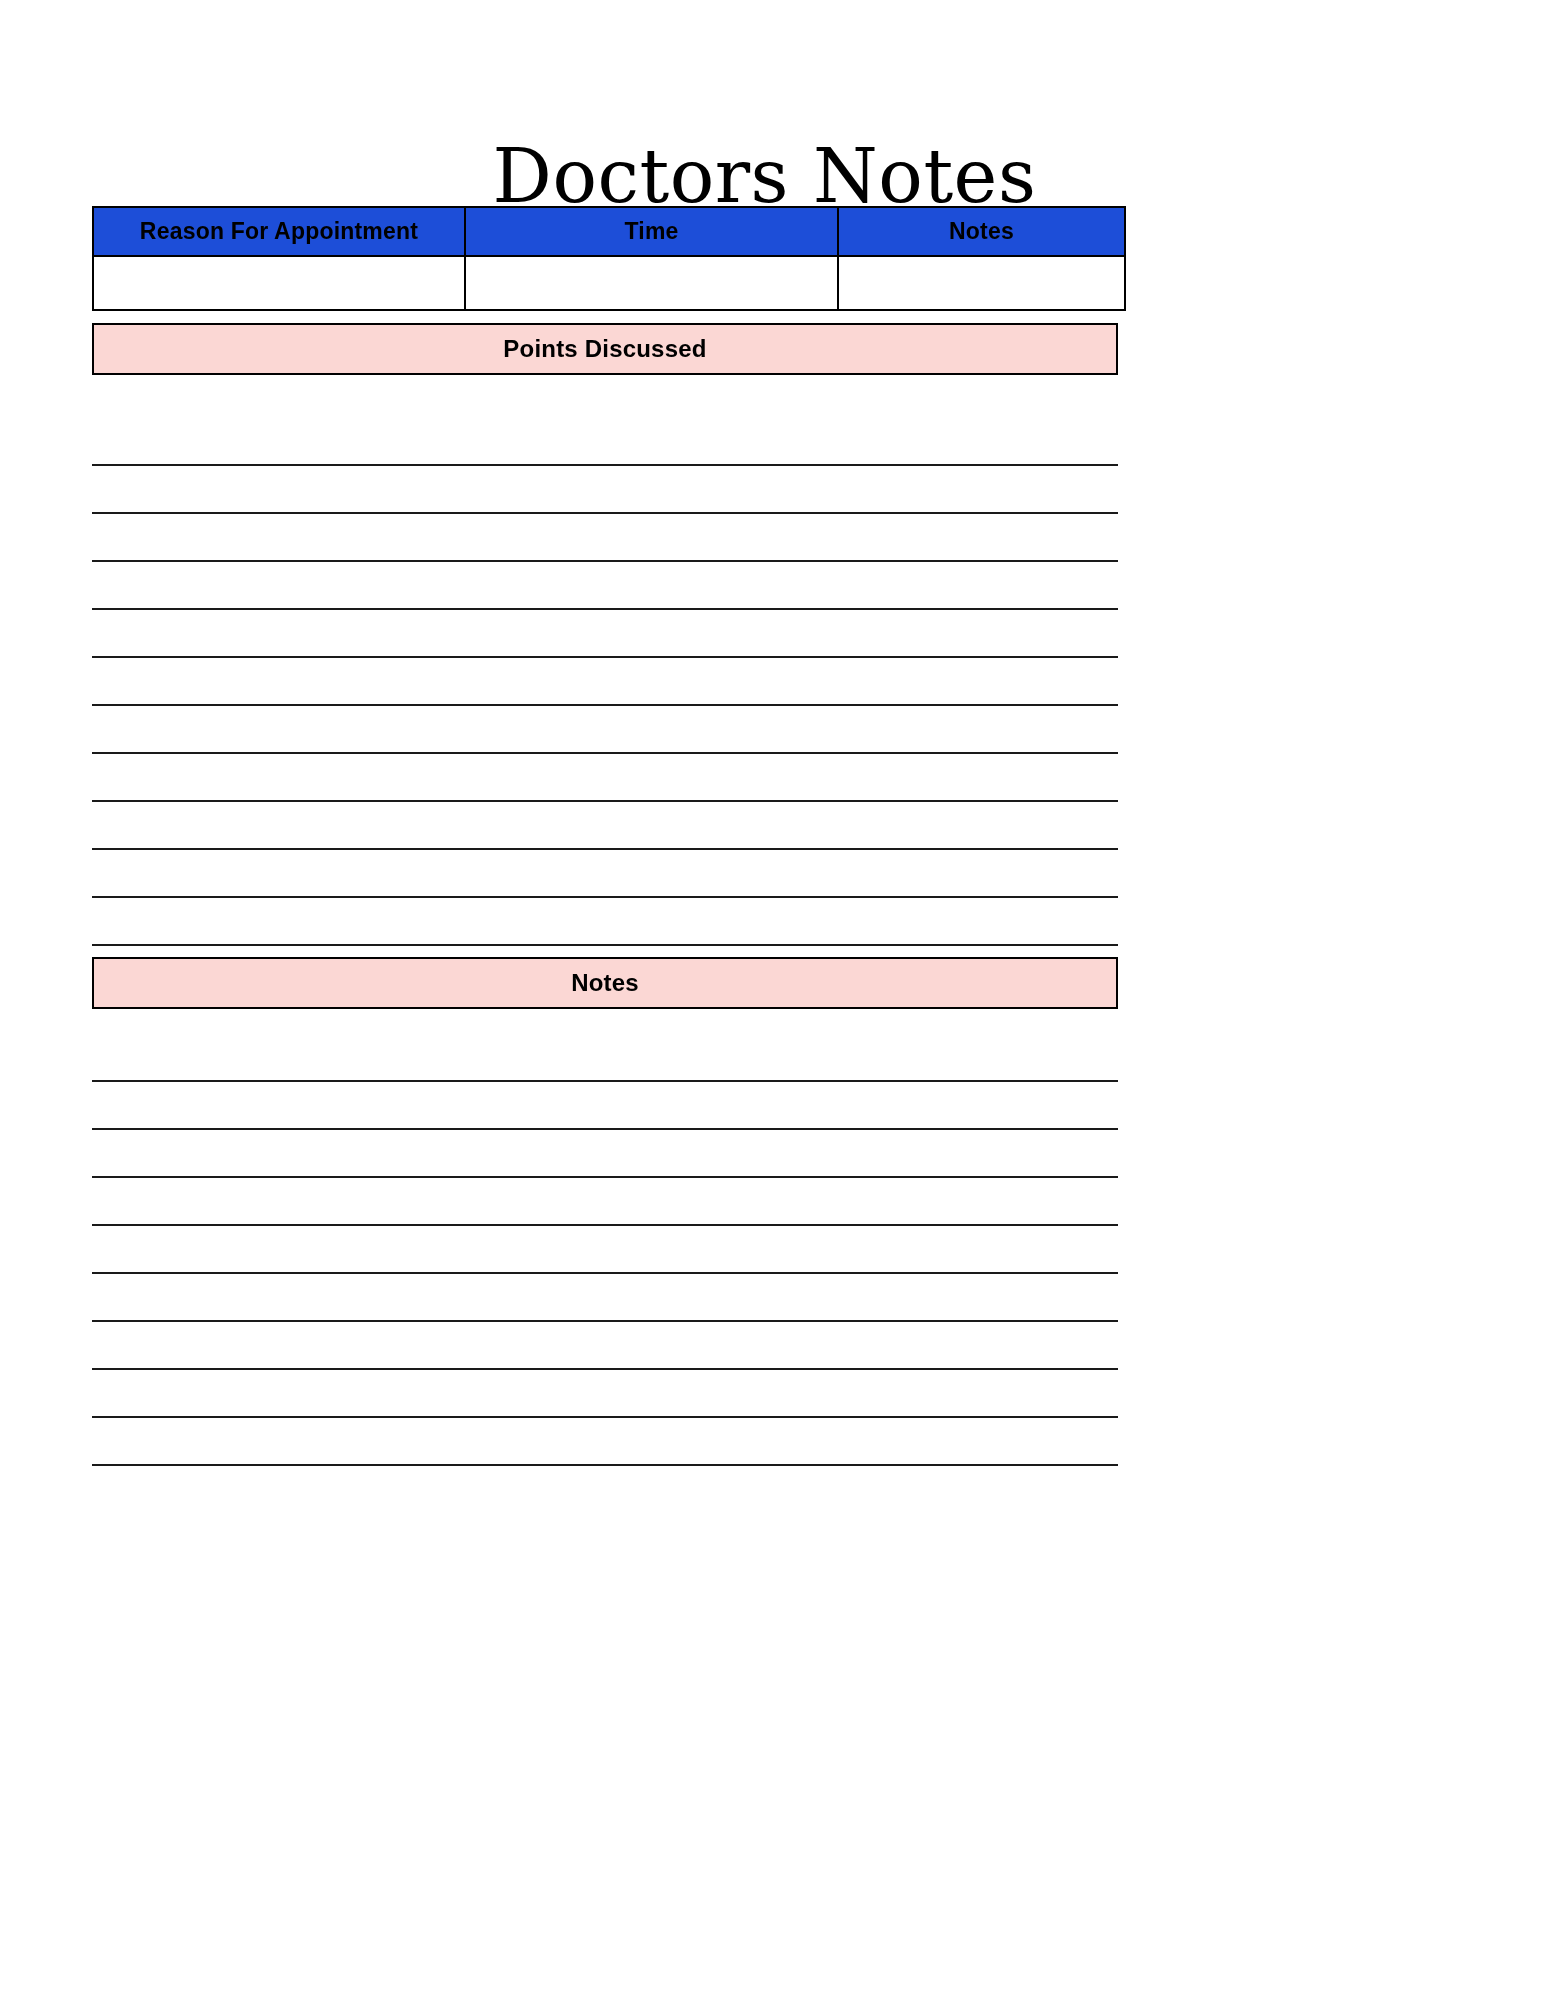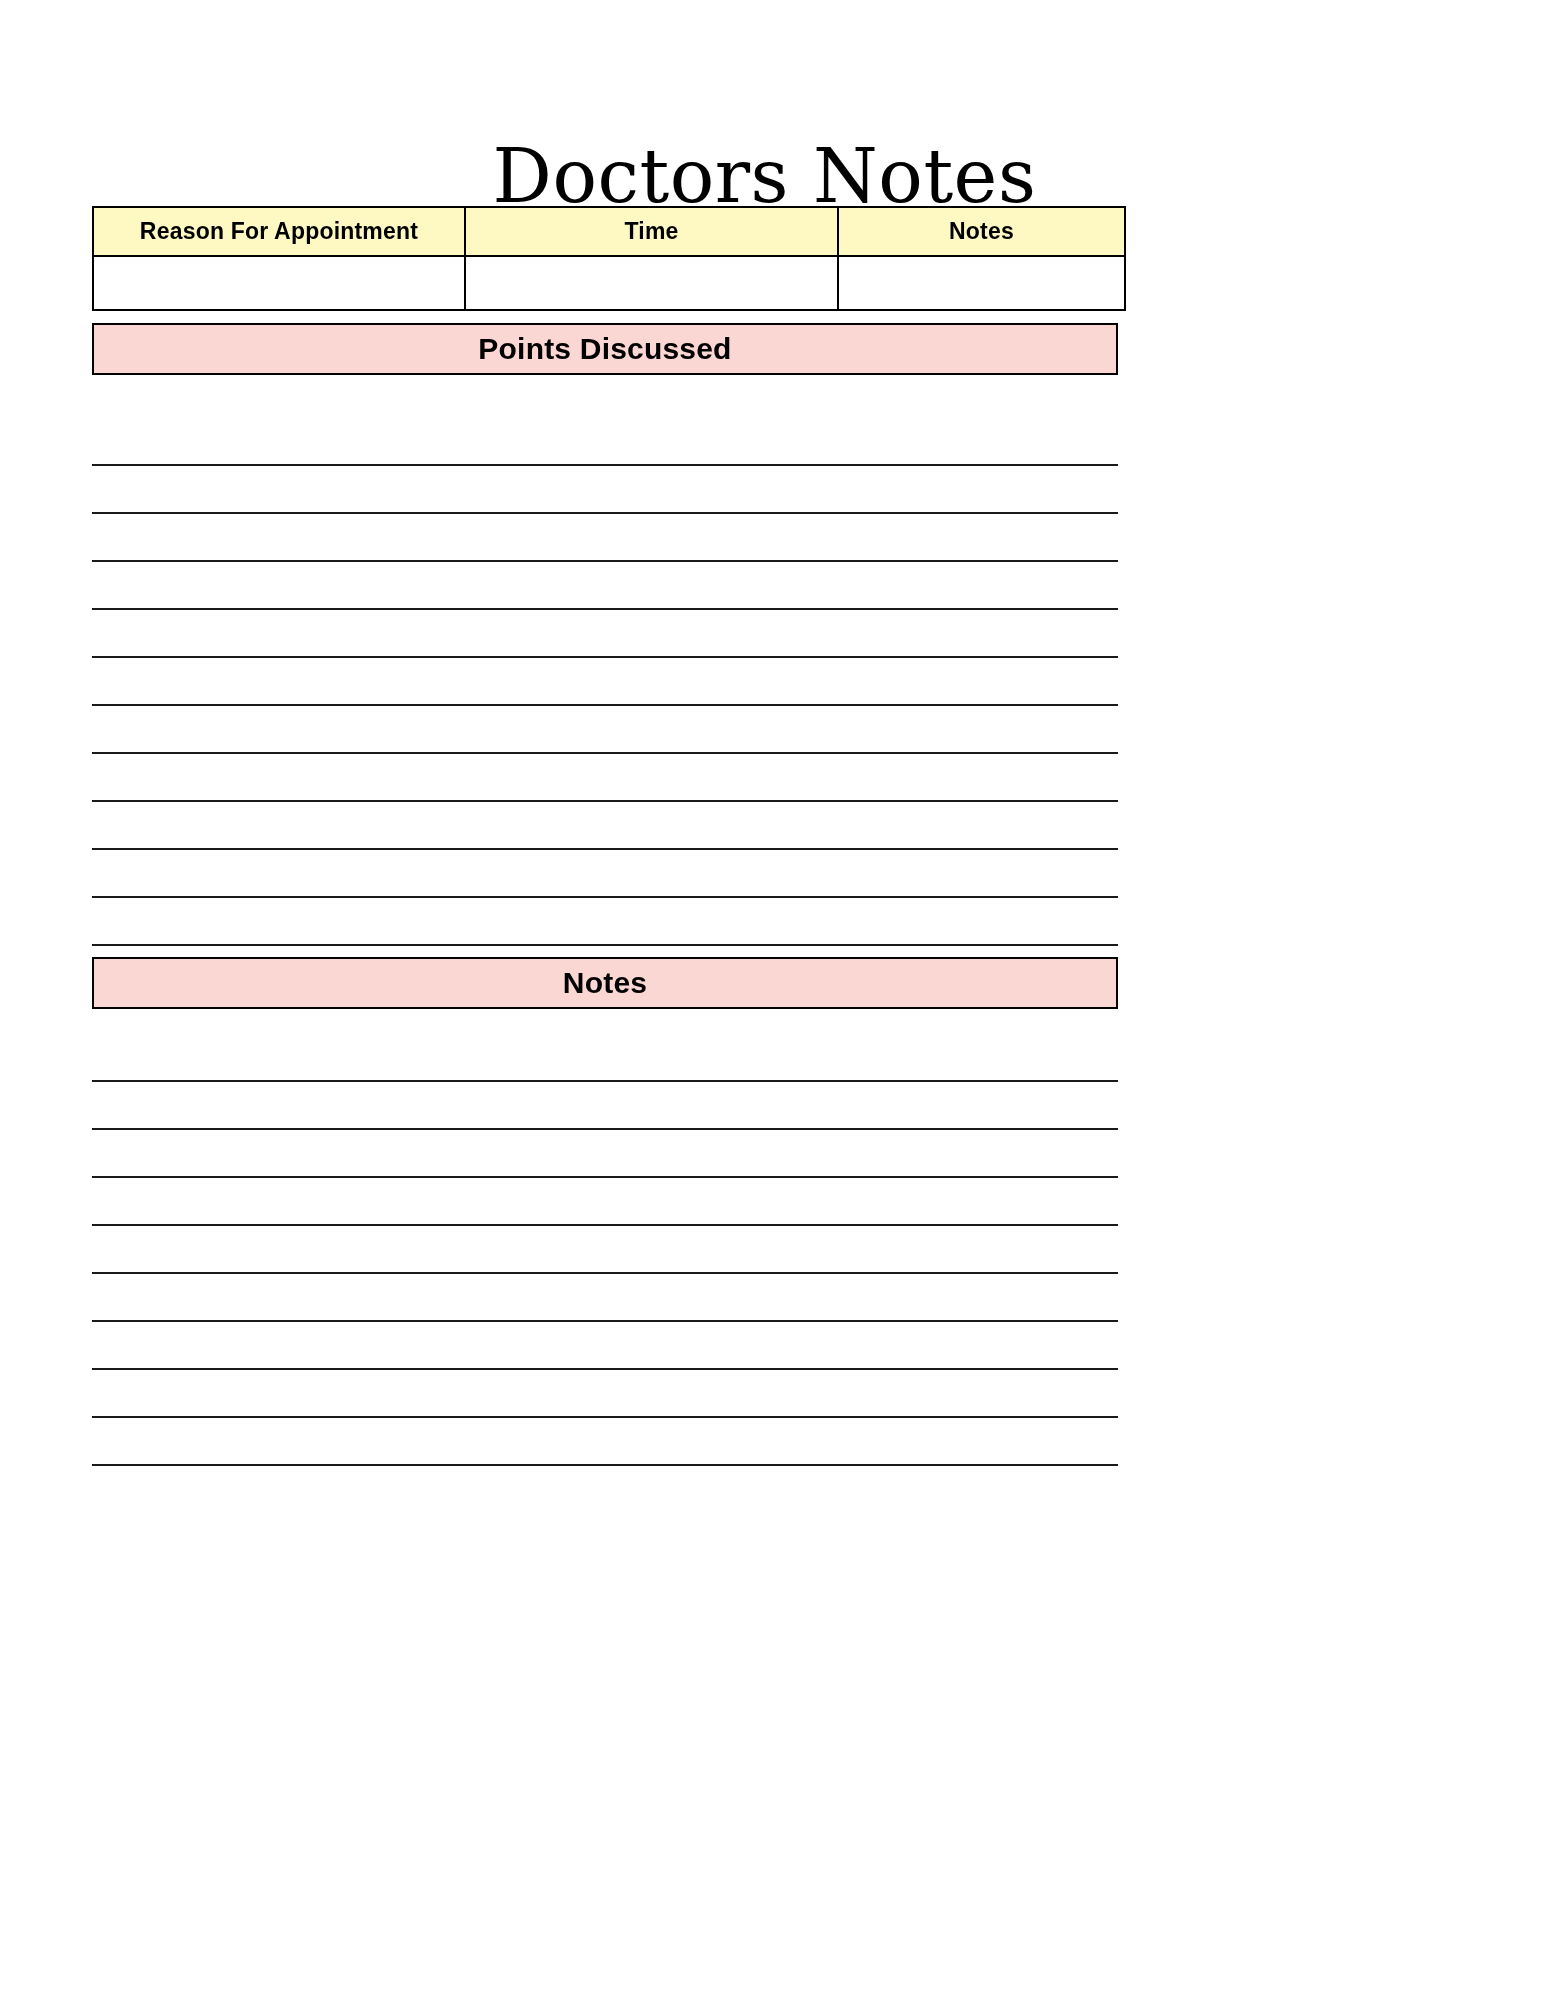--- a/index.html
+++ b/index.html
@@ -44,21 +44,21 @@
     width: 1026px;
     border-collapse: collapse;
     table-layout: fixed;
   }
   .appt-table td, .appt-table th {
     border: 2px solid #000000;
     padding: 0;
     margin: 0;
   }
   .appt-table thead th {
-    background: #fef9c3;
+    background: #1d4ed8;
     height: 47px;
     font-size: 23px;
     font-weight: bold;
     color: #000000;
     text-align: center;
     vertical-align: middle;
     letter-spacing: 0.2px;
   }
   .appt-table tbody td {
     background: #ffffff;
@@ -73,21 +73,21 @@
     position: absolute;
     left: 92px;
     width: 1026px;
     box-sizing: border-box;
     background: #FBD7D4;
     border: 2px solid #000000;
     height: 52px;
     display: flex;
     align-items: center;
     justify-content: center;
-    font-size: 30px;
+    font-size: 24px;
     font-weight: bold;
     color: #000000;
     letter-spacing: 0.2px;
   }
   .banner-points { top: 323px; }
   .banner-notes  { top: 957px; }
 
   
   .rule-group {
     position: absolute;

